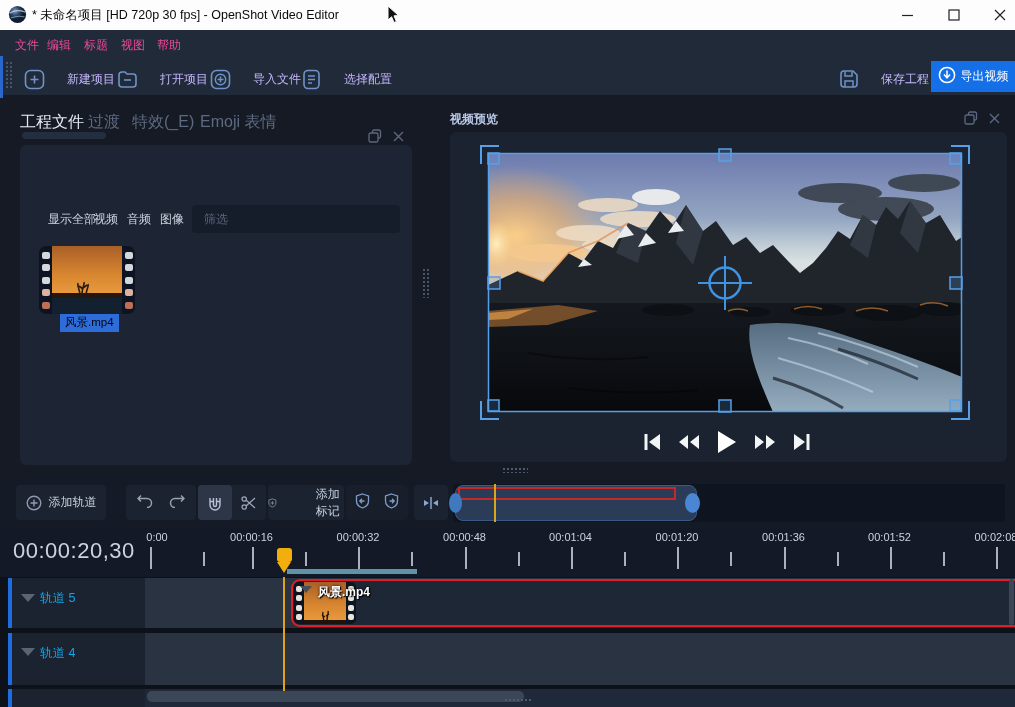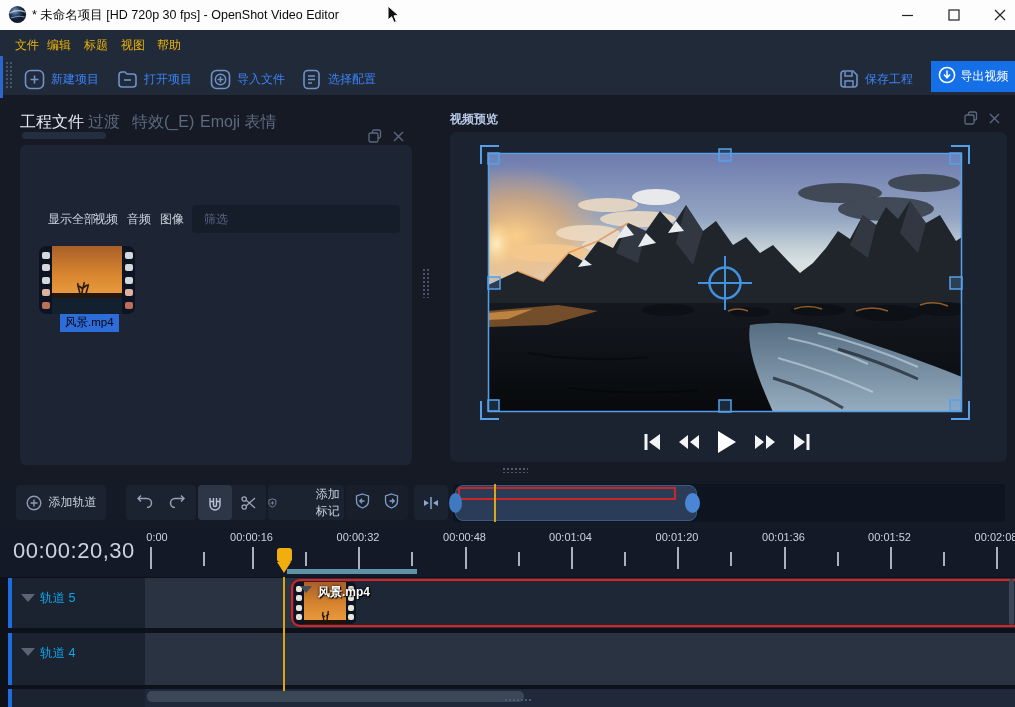--- a/index.html
+++ b/index.html
@@ -9,22 +9,22 @@
        background:#151a25;color:#c6d0df;}
   .abs{position:absolute;}
 
   
   #titlebar{left:0;top:0;width:1015px;height:30px;background:#fdfdfd;color:#111;}
   #titlebar .title{position:absolute;left:32px;top:7px;font-size:12.5px;color:#0a0a0a;white-space:nowrap;}
   .winbtn{position:absolute;top:0;width:45px;height:29px;display:flex;align-items:center;justify-content:center;}
 
   
   #header{left:0;top:30px;width:1015px;height:65px;background:#212a39;}
-  .menu-item{position:absolute;top:7px;font-size:12px;color:#eab308;}
-  .tb-btn{position:absolute;top:34px;height:30px;display:flex;align-items:center;gap:6px;color:#3b82f6;font-size:12px;white-space:nowrap;justify-content:center;}
+  .menu-item{position:absolute;top:7px;font-size:12px;color:#ec4899;}
+  .tb-btn{position:absolute;top:34px;height:30px;display:flex;align-items:center;gap:22px;color:#c4b5fd;font-size:12px;white-space:nowrap;justify-content:center;}
   .tb-icon svg{display:block;}
   #export-btn{position:absolute;left:931px;top:31px;width:84px;height:31px;background:#1570e8;color:#fff;
       display:flex;align-items:center;justify-content:center;gap:5px;font-size:12px;}
   .grip-v{background-image:radial-gradient(circle,#46556c 1px,transparent 1.2px);background-size:4px 4px;}
   .grip-h{background-image:radial-gradient(circle,#4d5a70 1px,transparent 1.2px);background-size:4px 4px;}
 
   
   .panel-tab{font-size:16px;color:#5d6a80;position:absolute;top:0;white-space:nowrap;}
   .panel-tab.active{color:#e4eaf4;}
   .panel-title{font-size:12px;color:#b7c6e4;}

